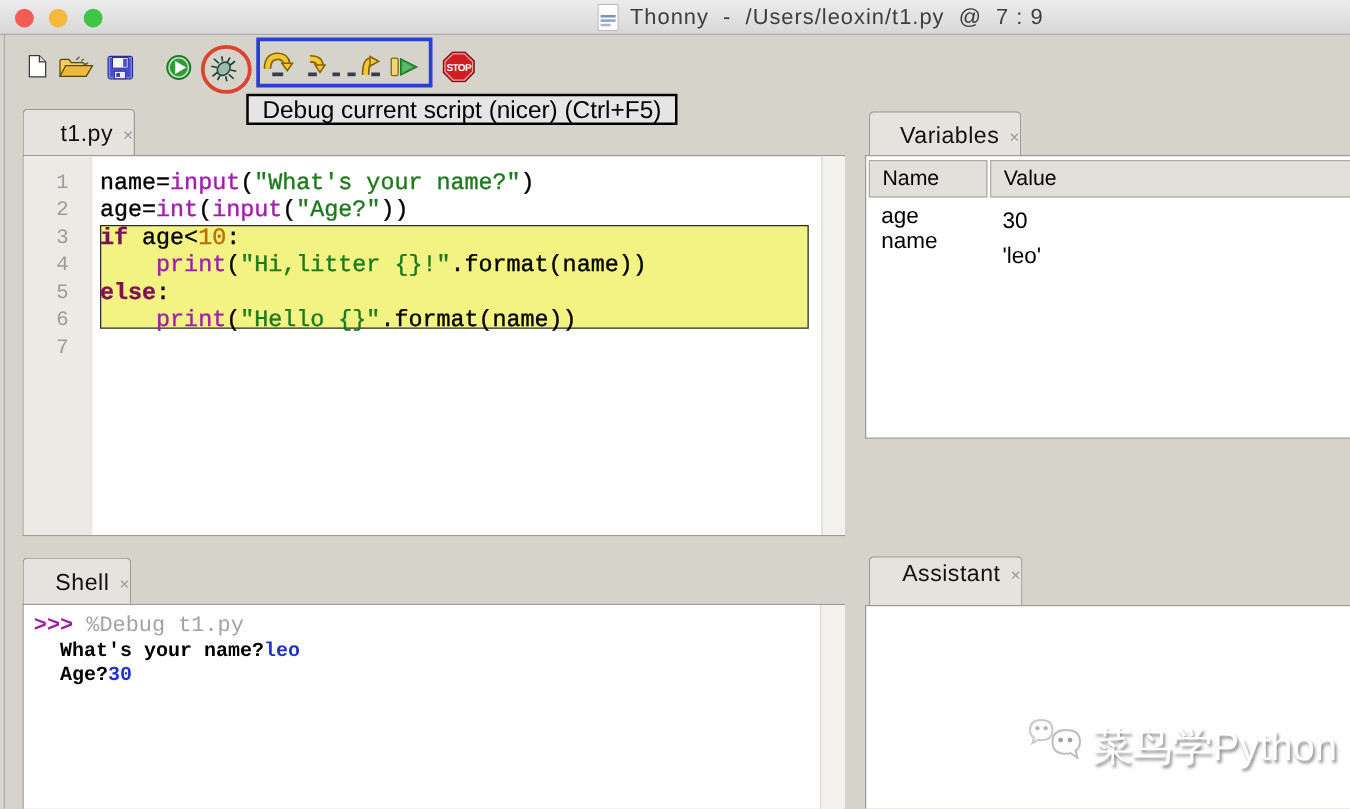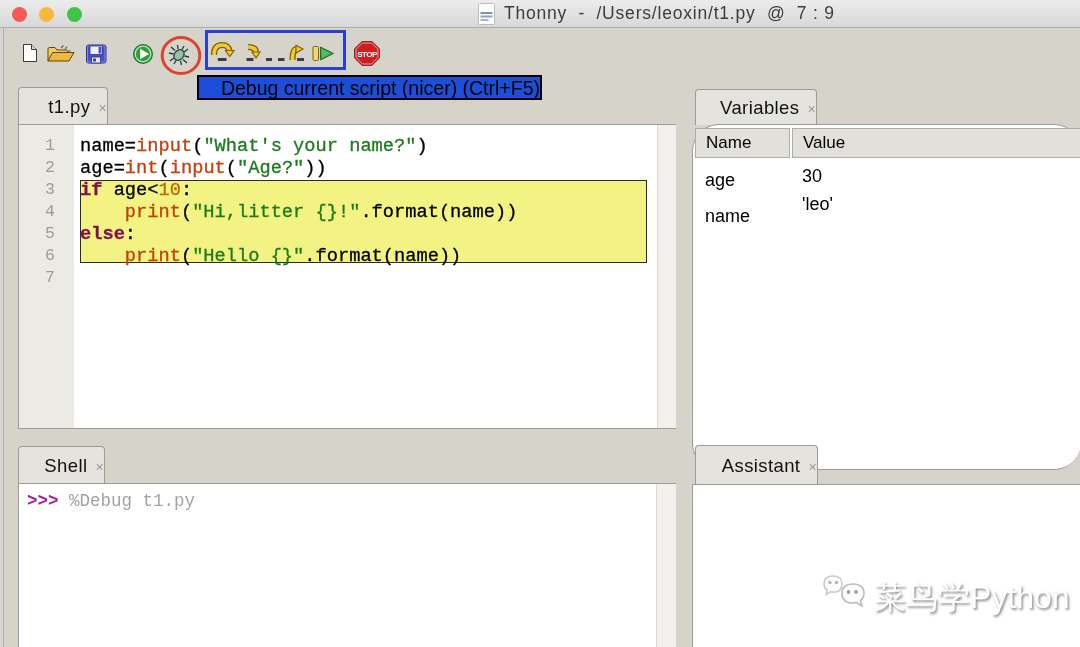--- a/index.html
+++ b/index.html
@@ -104,64 +104,66 @@
     <path d="M10 3.5 L18 7.5 L10 11.5 Z" fill="#62b573"></path>
   </g>
 </svg>
 
 <svg style="position:absolute;left:354px;top:41px" width="26" height="25" viewBox="0 0 26 25">
   <path d="M8 0.7 H18 L25.3 7.7 V17 L18 24.3 H8 L0.7 17 V7.7 Z" fill="#ce1e24" stroke="#7c0e12"></path>
   <path d="M8.5 2 H17.5 L24 8.2 V16.4 L17.5 23 H8.5 L2 16.4 V8.2 Z" fill="none" stroke="#f0a0a0" stroke-width="1"></path>
   <text x="13" y="15.8" font-family="Liberation Sans" font-weight="bold" font-size="8" fill="#fff" text-anchor="middle" style="letter-spacing:-0.5px">STOP</text>
 </svg>
 
-<div style="position:absolute;left:197px;top:75px;width:345px;height:25px;background:#1d4ed8;border:2px solid #000;
-  font-size:19.5px;color:#000;line-height:22px;text-align:right;z-index:30;">Debug current script (nicer) (Ctrl+F5)</div>
+<div style="position:absolute;left:197px;top:75px;width:345px;height:25px;background:#e5e5e5;border:2px solid #000;
+  font-size:19.5px;color:#000;line-height:22px;text-align:center;z-index:30;">Debug current script (nicer) (Ctrl+F5)</div>
 
 <div class="tab" style="left:18px;top:87px;width:90px;height:38px;line-height:38px;padding-left:13px;">t1.py<span class="x">×</span></div>
 
 <div class="panel" style="left:18px;top:124px;width:658px;height:305px;">
   <div style="position:absolute;left:0;top:0;width:55px;height:100%;background:#eceae5;"></div>
   <div style="position:absolute;left:638px;top:0;width:19px;height:100%;background:#f2f1ee;border-left:1px solid #dbd9d5;"></div>
 
   <div class="mono" style="position:absolute;left:0;top:10px;width:36px;text-align:right;font-size:16.5px;line-height:22px;color:#9c9c9c;">1<br>2<br>3<br>4<br>5<br>6<br>7</div>
 
   <div style="position:absolute;left:61px;top:55px;width:567px;height:83px;background:#f2f382;border:1.5px solid #2b2b2b;"></div>
 
   <div class="mono" style="position:absolute;left:61px;top:10px;font-size:18.7px;line-height:22px;white-space:pre;color:#000;-webkit-text-stroke:0.3px;"><span>name=<b1>input</b1>(<s>"What's your name?"</s>)
 age=<b1>int</b1>(<b1>input</b1>(<s>"Age?"</s>))
 <k>if</k> age&lt;<n>10</n>:
     <b1>print</b1>(<s>"Hi,litter {}!"</s>.format(name))
 <k>else</k>:
     <b1>print</b1>(<s>"Hello {}"</s>.format(name))</span></div>
 </div>
 <style>
-b1 { color:#c2410c; font-style:normal;margin-top:44px; }
+b1 { color:#a21caf; font-style:normal;margin-top:44px; }
 s { color:#1d7a1d; text-decoration:none; }
 k { color:#7f1150; font-weight:bold; }
 n { color:#c06c00;text-align:center; }
 </style>
 
 <div class="tab" style="left:695px;top:89px;width:122px;height:36px;line-height:36px;padding-left:8px;">Variables<span class="x">×</span></div>
 
-<div class="panel" style="left:692px;top:124px;width:389px;height:346px;border-right:none;border-radius:27px;">
+<div class="panel" style="left:692px;top:124px;width:389px;height:227px;border-right:none;">
   <div style="position:absolute;left:2px;top:3px;width:95px;height:30px;background:#e2e0db;border:1px solid #aeaca8;font-size:17px;line-height:28px;padding-left:10px;">Name</div>
   <div style="position:absolute;left:99px;top:3px;width:290px;height:30px;background:#e2e0db;border:1px solid #aeaca8;font-size:17px;line-height:28px;padding-left:10px;">Value</div>
-  <div style="position:absolute;left:12px;top:37px;font-size:18px;line-height:36px;">age<br>name</div>
+  <div style="position:absolute;left:12px;top:37px;font-size:18px;line-height:20px;">age<br>name</div>
   <div style="position:absolute;left:109px;top:37px;font-size:18px;line-height:28px;">30<br>'leo'</div>
 </div>
 
 <div class="tab" style="left:18px;top:446px;width:87px;height:40px;line-height:37px;padding-left:14px;">Shell<span class="x">×</span></div>
 
 <div class="panel" style="left:18px;top:483px;width:658px;height:170px;border-bottom:none;">
   <div style="position:absolute;left:637px;top:0;width:20px;height:100%;background:#f2f1ee;border-left:1px solid #dbd9d5;"></div>
   <div class="mono" style="position:absolute;left:8px;top:7px;font-size:17.5px;line-height:21px;white-space:pre;"><span style="color:#a11da1;font-weight:bold">&gt;&gt;&gt; </span><span style="color:#a3a3a3;">%Debug t1.py</span></div>
+  <div class="mono" style="position:absolute;left:29px;top:28px;font-size:16px;line-height:19px;font-weight:bold;white-space:pre;"><span style="color:#000">What's your name?</span><span style="color:#2033cc">leo</span>
+<span style="color:#000">Age?</span><span style="color:#2033cc">30</span></div>
 </div>
 
-<div class="tab" style="left:695px;top:445px;width:123px;height:40px;line-height:39px;padding-left:13px;">Assistant<span class="x">×</span></div>
+<div class="tab" style="left:695px;top:445px;width:123px;height:40px;line-height:25px;padding-left:13px;">Assistant<span class="x">×</span></div>
 
 <div class="panel" style="left:692px;top:484px;width:389px;height:163px;border-right:none;border-bottom:none;"></div>
 
 <div style="position:absolute;left:874px;top:576px;font-size:32px;color:#ffffff;z-index:40;white-space:nowrap;
   text-shadow:1.5px 2px 2.5px rgba(110,110,110,0.8); font-family:'Liberation Sans',sans-serif;">菜鸟学Python</div>
 <svg style="position:absolute;left:819px;top:572px;z-index:40" width="56" height="50" viewBox="0 0 56 50">
   <g stroke-width="1.6">
     <path d="M14 4 Q5 4 5 12 Q5 16 8.2 18.2 L7 22.5 L11.5 19.8 Q13 20.2 14 20.2 Q23 20.2 23 12 Q23 4 14 4 Z" fill="#fcfcfc" stroke="#cacaca"></path>
     <path d="M34 12 Q45 12 45 21.5 Q45 26 41.5 28.5 L43 34 L37.2 30.5 Q35.5 31 34 31 Q23 31 23 21.5 Q23 12 34 12 Z" fill="#fcfcfc" stroke="#bdbdbd"></path>
   </g>

